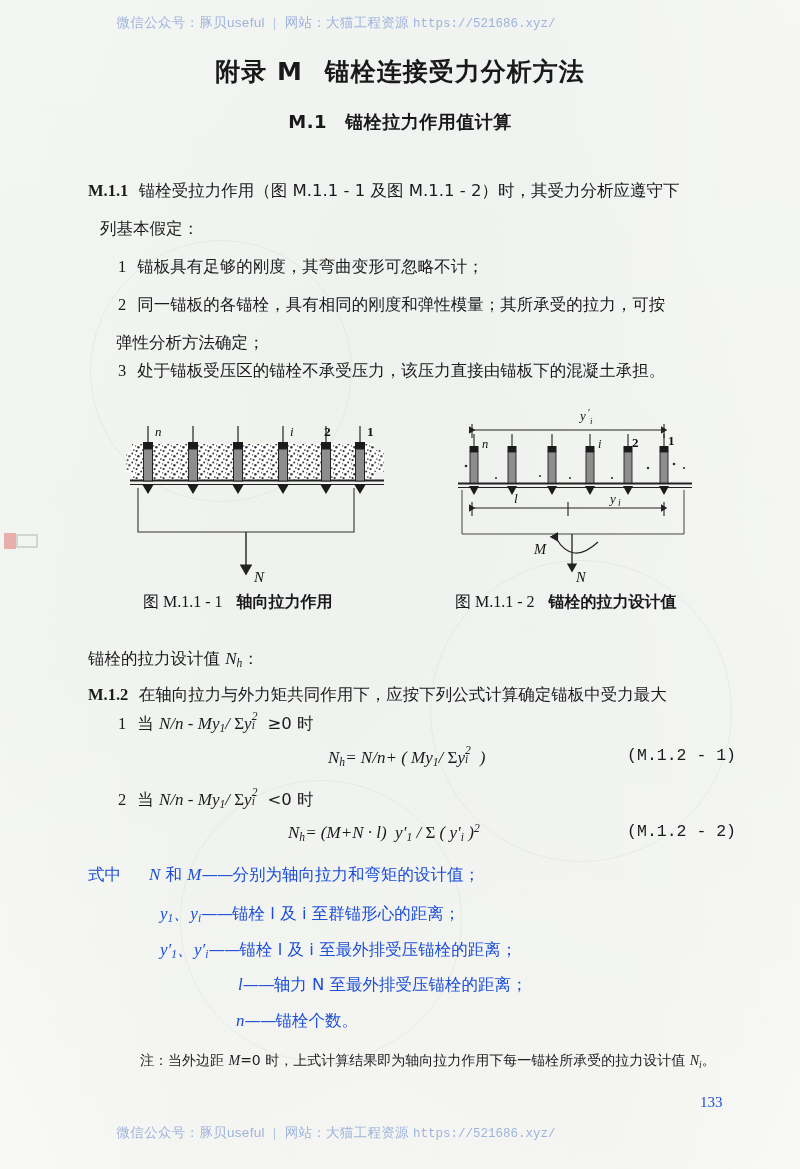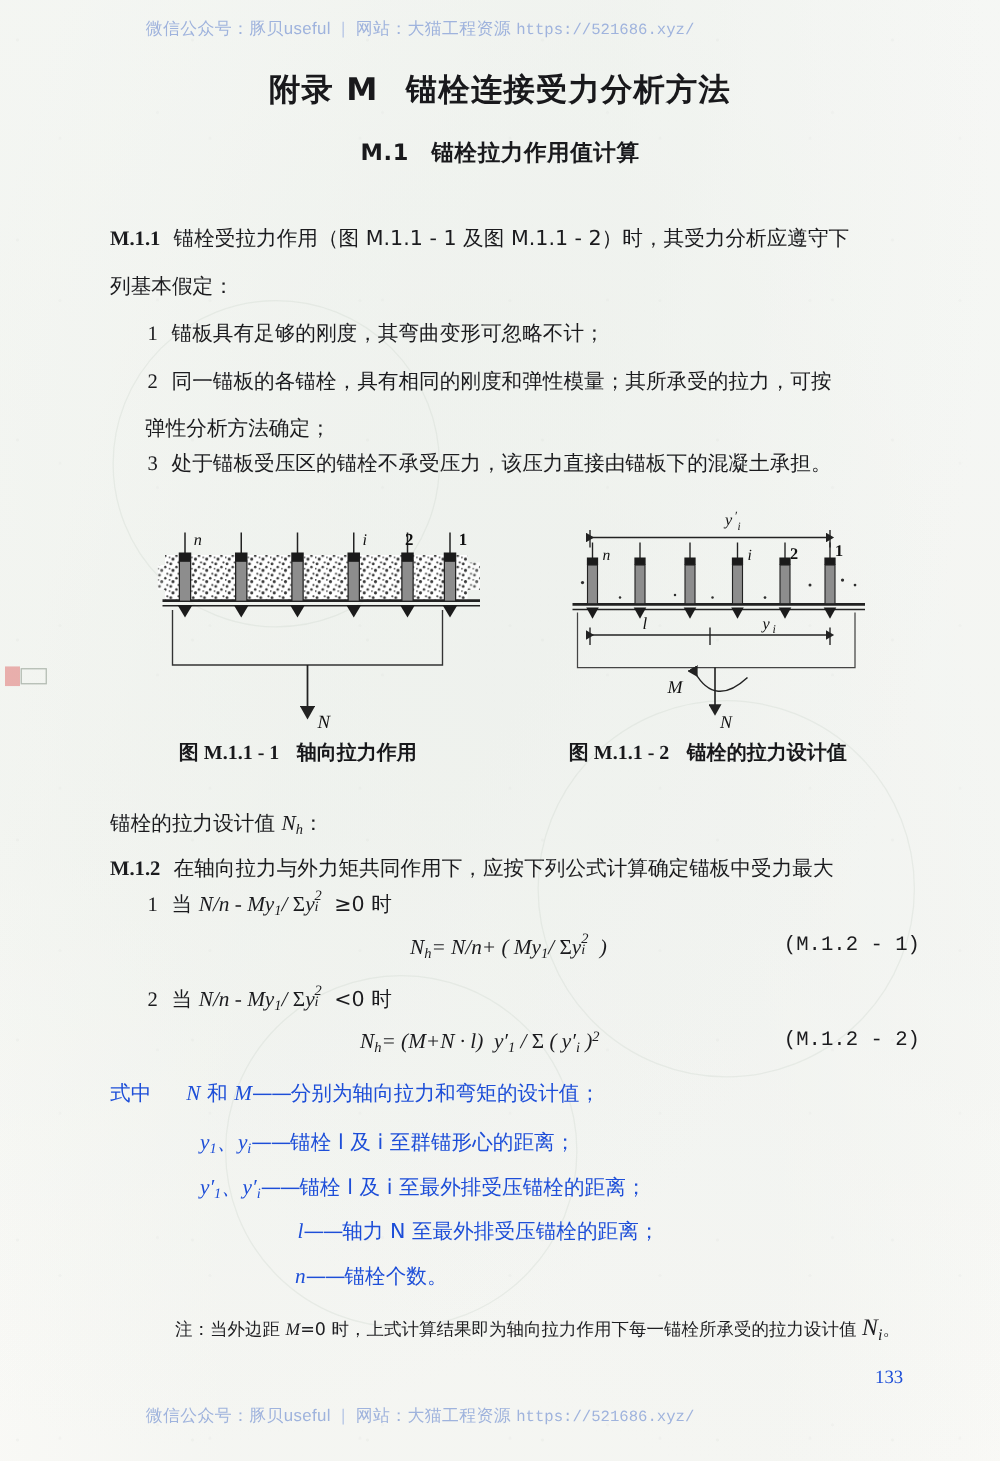--- a/index.html
+++ b/index.html
@@ -91,21 +91,21 @@
   #fig1{left:126px;top:14px;}
   #fig2{left:452px;top:0px;}
 
   .caption{
     position:absolute;top:592px;
     font-family:"DejaVu Sans","Liberation Sans",sans-serif;
     font-weight:bold;font-size:16px;color:#18181b;white-space:nowrap;
   }
   #cap1{left:143px;}
   #cap2{left:455px;}
-  .caption .serif{font-family:"Liberation Serif","DejaVu Serif",serif;font-weight:bold;}
+  .caption .serif{font-family:"Liberation Serif","DejaVu Serif",serif;font-weight:normal;}
   .caption .gap{display:inline-block;width:14px;}
 
   
   .formula-line{
     position:absolute;left:88px;width:648px;
     font-size:16.5px;color:#1b1b1e;
     font-family:"DejaVu Sans","Liberation Sans",sans-serif;
   }
   .mathser{font-family:"Liberation Serif","DejaVu Serif",serif;font-style:italic;font-size:17px;}
   .mathup{font-family:"Liberation Serif","DejaVu Serif",serif;font-style:normal;font-size:17px;}
@@ -180,21 +180,21 @@
     <div class="appendix-title">
       <span>附录 M</span><span class="gap"></span><span>锚栓连接受力分析方法</span>
     </div>
     <div class="section-title">
       <span>M.1</span><span class="gap"></span><span>锚栓拉力作用值计算</span>
     </div>
 
     <div class="body" id="p-m11">
       <span class="num">M.1.1</span>&nbsp;&nbsp;<span>锚栓受拉力作用（图 M.1.1 - 1 及图 M.1.1 - 2）时，其受力分析应遵守下</span>
     </div>
-    <div class="body" style="top:210px;">
+    <div class="body" style="top:210px;margin-left:12px;">
       <span>列基本假定：</span>
     </div>
 
     <div class="body" id="item1">
       <span class="ind"></span><span class="idx">1</span>&nbsp;<span>锚板具有足够的刚度，其弯曲变形可忽略不计；</span>
     </div>
     <div class="body" id="item2">
       <span class="ind"></span><span class="idx">2</span>&nbsp;<span>同一锚板的各锚栓，具有相同的刚度和弹性模量；其所承受的拉力，可按</span>
     </div>
     <div class="body" id="item2b">
@@ -418,21 +418,21 @@
       <span class="mathser">y′<sub>1</sub>、y′<sub>i</sub></span><span class="dash">——</span><span>锚栓 l 及 i 至最外排受压锚栓的距离；</span>
     </div>
     <div class="where" id="w3">
       <span style="display:inline-block;width:78px;"></span><span class="mathser">l</span><span class="dash">——</span><span>轴力 N 至最外排受压锚栓的距离；</span>
     </div>
     <div class="where" id="w4">
       <span style="display:inline-block;width:76px;"></span><span class="mathser">n</span><span class="dash">——</span><span>锚栓个数。</span>
     </div>
 
     <div class="note">
-      <span>注：</span><span>当外边距 </span><span class="mathser" style="font-size:14px;">M</span><span>=0 时，上式计算结果即为轴向拉力作用下每一锚栓所承受的拉力设计值 </span><span class="mathser" style="font-size:19px;text-align:right;">N<sub>i</sub></span><span>。</span>
+      <span>注：</span><span>当外边距 </span><span class="mathser" style="font-size:14px;">M</span><span>=0 时，上式计算结果即为轴向拉力作用下每一锚栓所承受的拉力设计值 </span><span class="mathser" style="font-size:14px;text-align:right;">N<sub>i</sub></span><span>。</span>
     </div>
 
     <div class="pagenum">133</div>
 
     <div class="wm" id="wm-bottom">
       <span>微信公众号：</span><span>豚贝useful</span><span class="sep">|</span><span>网站：</span><span>大猫工程资源</span>&nbsp;<span class="url">https://521686.xyz/</span>
     </div>
 
   </div>
 </div>

